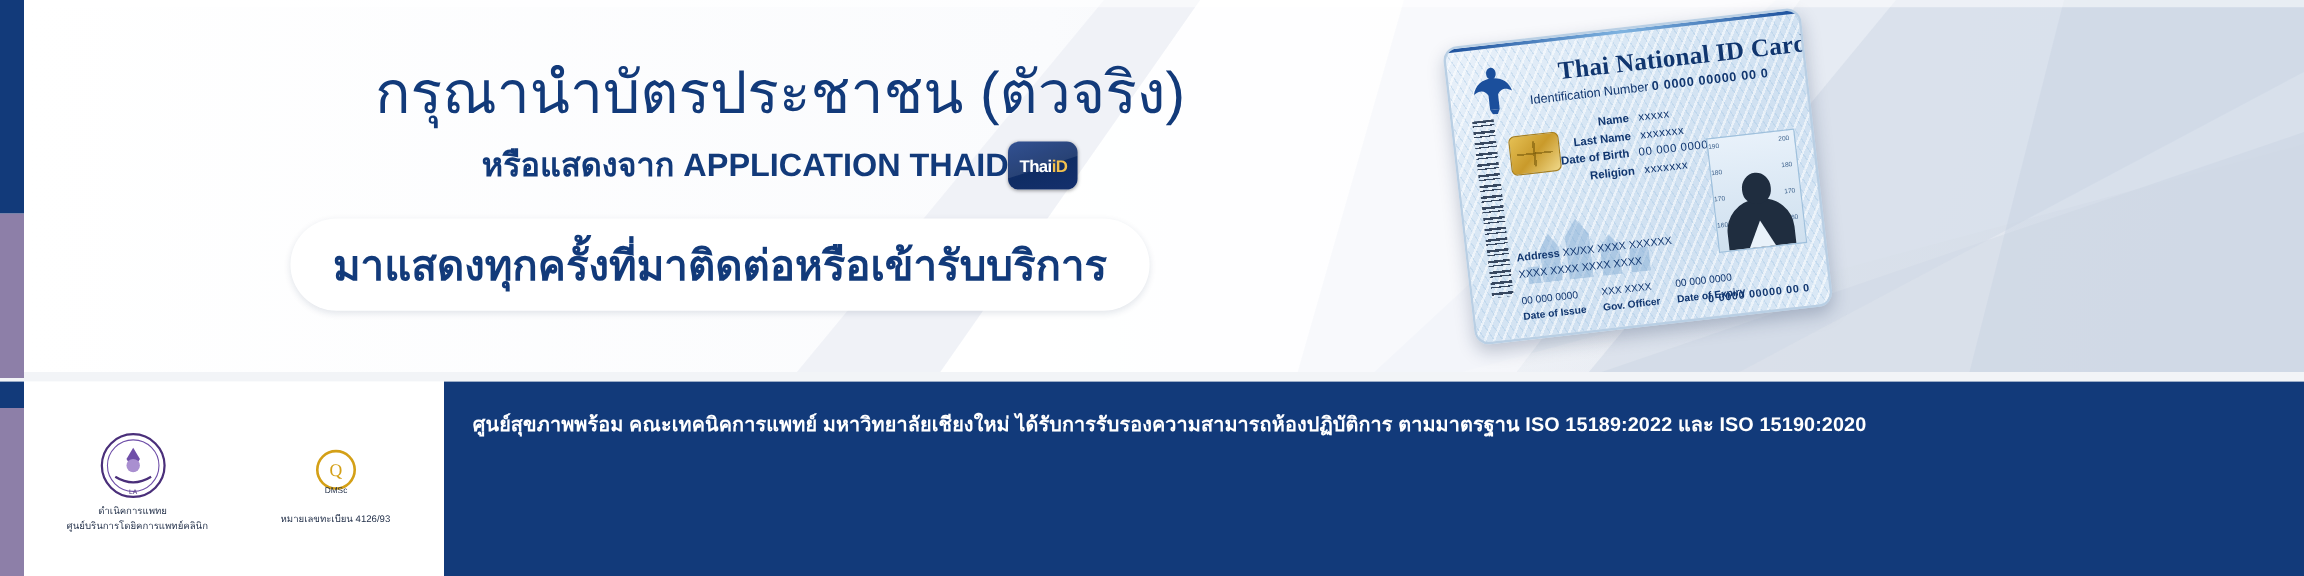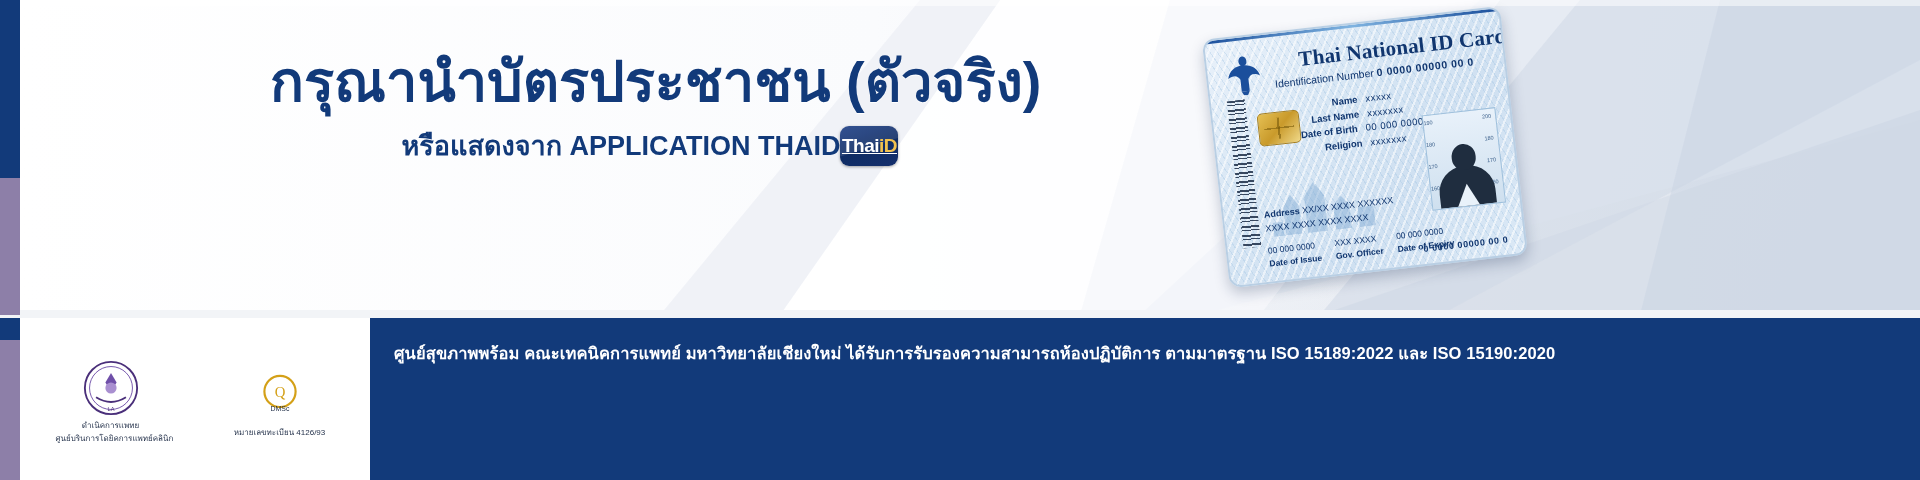--- a/index.html
+++ b/index.html
@@ -42,21 +42,21 @@
   
   .facets { position: absolute; inset: 0; }
   .facets svg { display: block; width: 100%; height: 100%; }
 
   
   .hero-text {
     position: absolute; left: 250px; top: 50px; width: 760px;
     text-align: center;
   }
   .line1 {
-    font-size: 56px; font-weight: bold; color: #123a7a;
+    font-size: 49px; font-weight: normal; color: #123a7a;
     letter-spacing: 0px; line-height: 1.15;
     text-shadow: 0 1px 0 #ffffff;
     white-space: nowrap;
   }
   .line2-wrap {
     margin-top: 10px;
     display: flex; align-items: center; justify-content: center; 
   }
   .line2 {
     font-size: 27px; font-weight: bold; color: #123a7a;
@@ -68,22 +68,22 @@
     position: relative; box-shadow: 0 1px 3px rgba(0,0,0,0.35);
     display: flex; align-items: center; justify-content: center;
     overflow: hidden;
   }
   .thaid-badge::before {
     content: ""; position: absolute; left: -10px; top: -20px;
     width: 80px; height: 40px; background: rgba(255,255,255,0.10);
     transform: rotate(-18deg);
   }
   .thaid-badge .txt {
-    color: #ffffff; font-size: 19px; font-weight: bold; letter-spacing: -0.5px;
-    position: relative; z-index: 2; text-decoration: underline;
+    color: #ffffff; font-size: 14px; font-weight: bold; letter-spacing: -0.5px;
+    position: relative; z-index: 2;
   }
   .thaid-badge .txt .d { color: #f2c14e; }
 
   .pill {
     position: absolute; left: 222px; top: 182px;
     width: 716px; height: 77px;
     background: #ffffff; border-radius: 40px;
     box-shadow: 0 2px 6px rgba(20,40,80,0.12);
     display: flex; align-items: center; justify-content: center;
   }
@@ -280,20 +280,23 @@
     <div class="hero-text">
       <div class="line1">กรุณานำบัตรประชาชน (ตัวจริง)</div>
       <div class="line2-wrap">
         <div class="line2">หรือแสดงจาก APPLICATION THAID</div>
         <div class="thaid-badge">
           <span class="txt"><span>Thai</span><span class="d">iD</span></span>
         </div>
       </div>
     </div>
 
+    <div class="pill">
+      <span class="txt">มาแสดงทุกครั้งที่มาติดต่อหรือเข้ารับบริการ</span>
+    </div>
 
     <div class="idcard-wrap">
       <div class="idcard">
         <div class="guilloche"></div>
         <div class="topline"></div>
 
         <span class="garuda">
           <svg viewBox="0 0 36 44" width="36" height="44" aria-hidden="true">
             <g fill="currentColor">
               <ellipse cx="18" cy="10" rx="4" ry="5"></ellipse>

